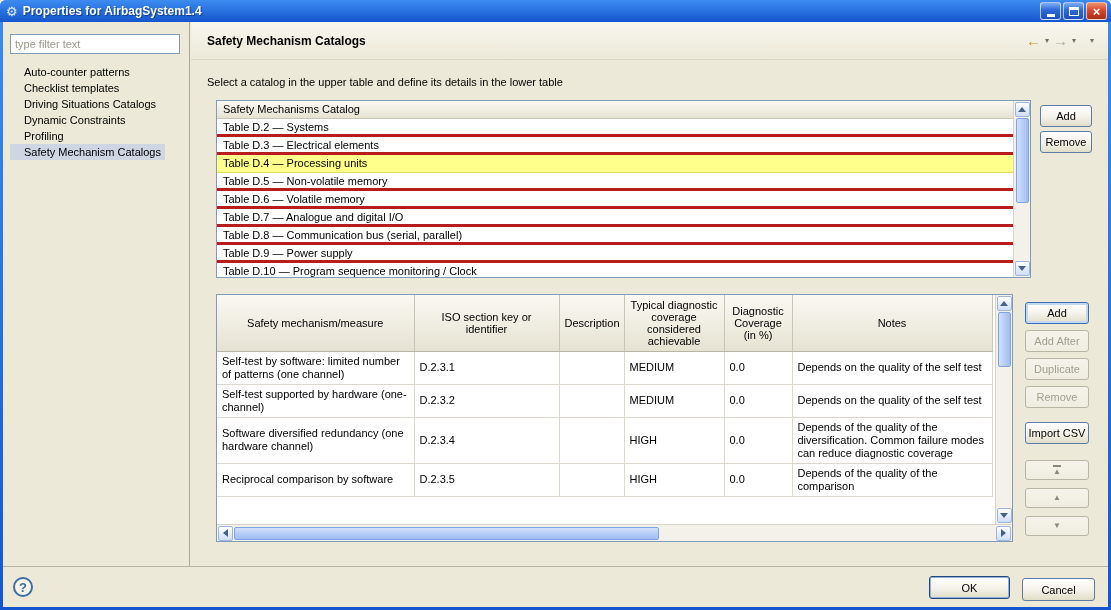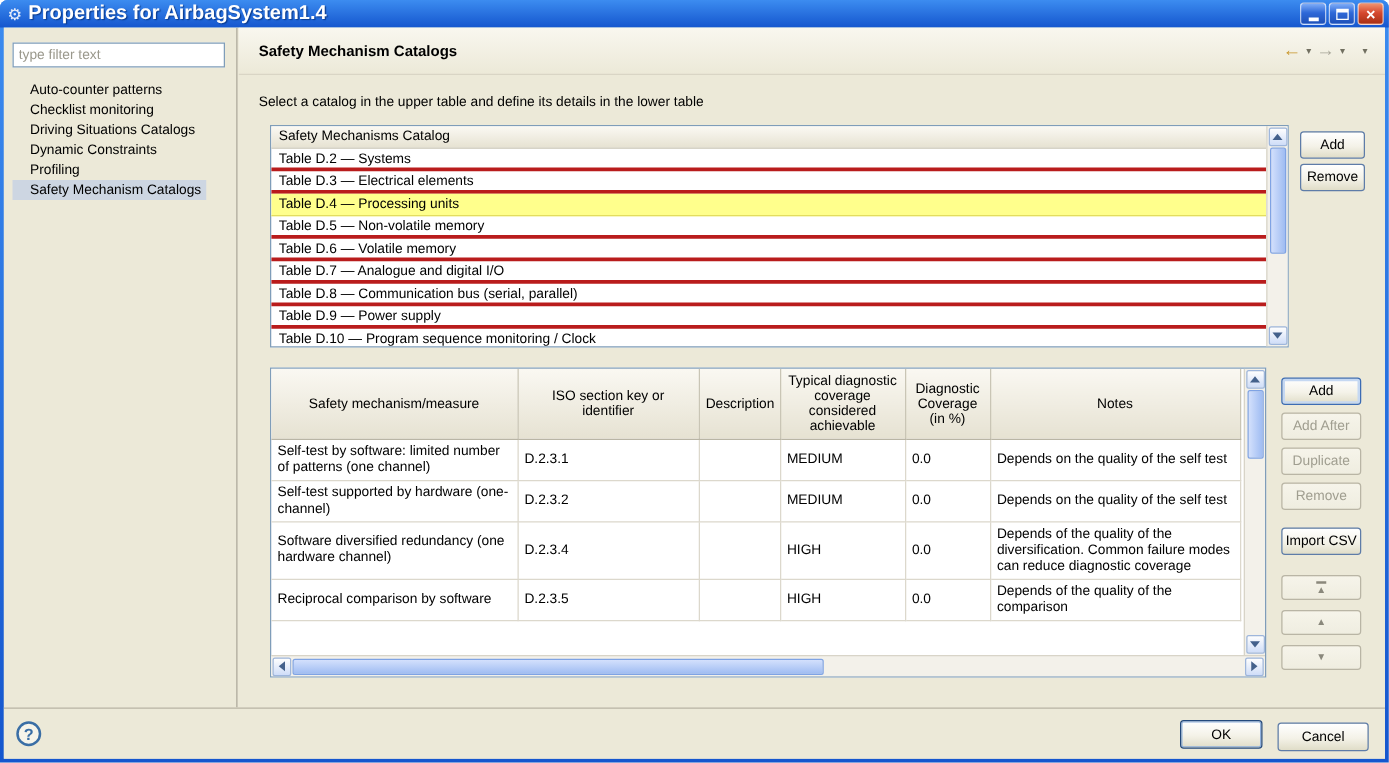--- a/index.html
+++ b/index.html
@@ -8,21 +8,21 @@
 
   .window { position:absolute; left:0; top:0; width:1111px; height:610px;
     background:linear-gradient(var(--titlebar-top,#3C8CF0),var(--titlebar-bottom,#1556CE));
     border-radius:6px 6px 0 0; }
 
   
   .titlebar { position:absolute; left:0; top:0; right:0; height:22px; display:flex; align-items:center;
     padding:0 4px 0 6px; border-radius:6px 6px 0 0;
     background:linear-gradient(var(--titlebar-top,#3C8CF0),var(--titlebar-bottom,#1556CE)); }
   .title-icon { color:#E6ECFA; font-size:13px; margin-right:5px; line-height:1; }
-  .title-text { color:#fff; font-weight:bold; font-size:16px; text-shadow:1px 1px 1px #0A3A8C; flex:1;
+  .title-text { color:#fff; font-weight:bold; font-size:12px; text-shadow:1px 1px 1px #0A3A8C; flex:1;
     white-space:nowrap; overflow:hidden; }
   .tb-buttons { display:flex; gap:2px; }
   .tb-btn { width:21px; height:18px; border:1px solid rgba(255,255,255,.65); border-radius:3px;
     display:flex; align-items:center; justify-content:center; }
   .tb-btn.blue { background:linear-gradient(#7FADF8,#2E68D8 45%,#1E50B8); }
   .tb-btn.close { background:linear-gradient(#F0926E,var(--close-red,#D6492F) 45%,#A83014); color:#fff;
     font-weight:bold; font-size:13px; line-height:1; }
   .min-glyph { width:8px; height:3px; background:#fff; margin-top:9px; }
   .max-glyph { width:10px; height:9px; border:1px solid #fff; border-top:3px solid #fff; }
 
@@ -112,21 +112,21 @@
   .btn.move { height:20px; display:flex; align-items:center; justify-content:center; }
   .move-glyph { font-size:8px; line-height:1; color:#8A887C; }
   .move-glyph.with-bar { border-top:2px solid #8A887C; padding-top:1px; }
 
   
   .footer { position:absolute; left:0; right:0; bottom:0; height:41px;
     border-top:1px solid #B8B4A4; background:var(--dialog-bg,#ECE9D8); }
   .help-btn { position:absolute; left:10px; top:10px; width:20px; height:20px; border-radius:50%;
     border:2px solid #3A6EA5; color:#3A6EA5; font-weight:bold; font-size:13px;
     display:flex; align-items:center; justify-content:center; background:#F6F4EA; }
-  .btn.ok { position:absolute; right:98px; top:9px; width:66px; height:23px; }
+  .btn.ok { position:absolute; right:98px; top:9px; width:81px; height:23px; }
   .btn.cancel { position:absolute; right:13px; top:11px; width:73px; height:23px; }
 </style>
 </head>
 <body>
 
 <div class="window">
 
   <div class="titlebar">
     <span class="title-icon">⚙</span>
     <span class="title-text">Properties for AirbagSystem1.4</span>
@@ -140,21 +140,21 @@
       <div class="tb-btn close">×</div>
     </div>
   </div>
 
   <div class="client">
 
     <div class="sidebar">
       <input class="filter-input" placeholder="type filter text" style="">
       <div class="tree">
         <div class="tree-item">Auto-counter patterns</div>
-        <div class="tree-item">Checklist monitoring</div>
+        <div class="tree-item">Checklist templates</div>
         <div class="tree-item">Driving Situations Catalogs</div>
         <div class="tree-item">Dynamic Constraints</div>
         <div class="tree-item">Profiling</div>
         <div class="tree-item selected">Safety Mechanism Catalogs</div>
       </div>
     </div>
 
     <div class="main">
 
       <div class="header-band">

